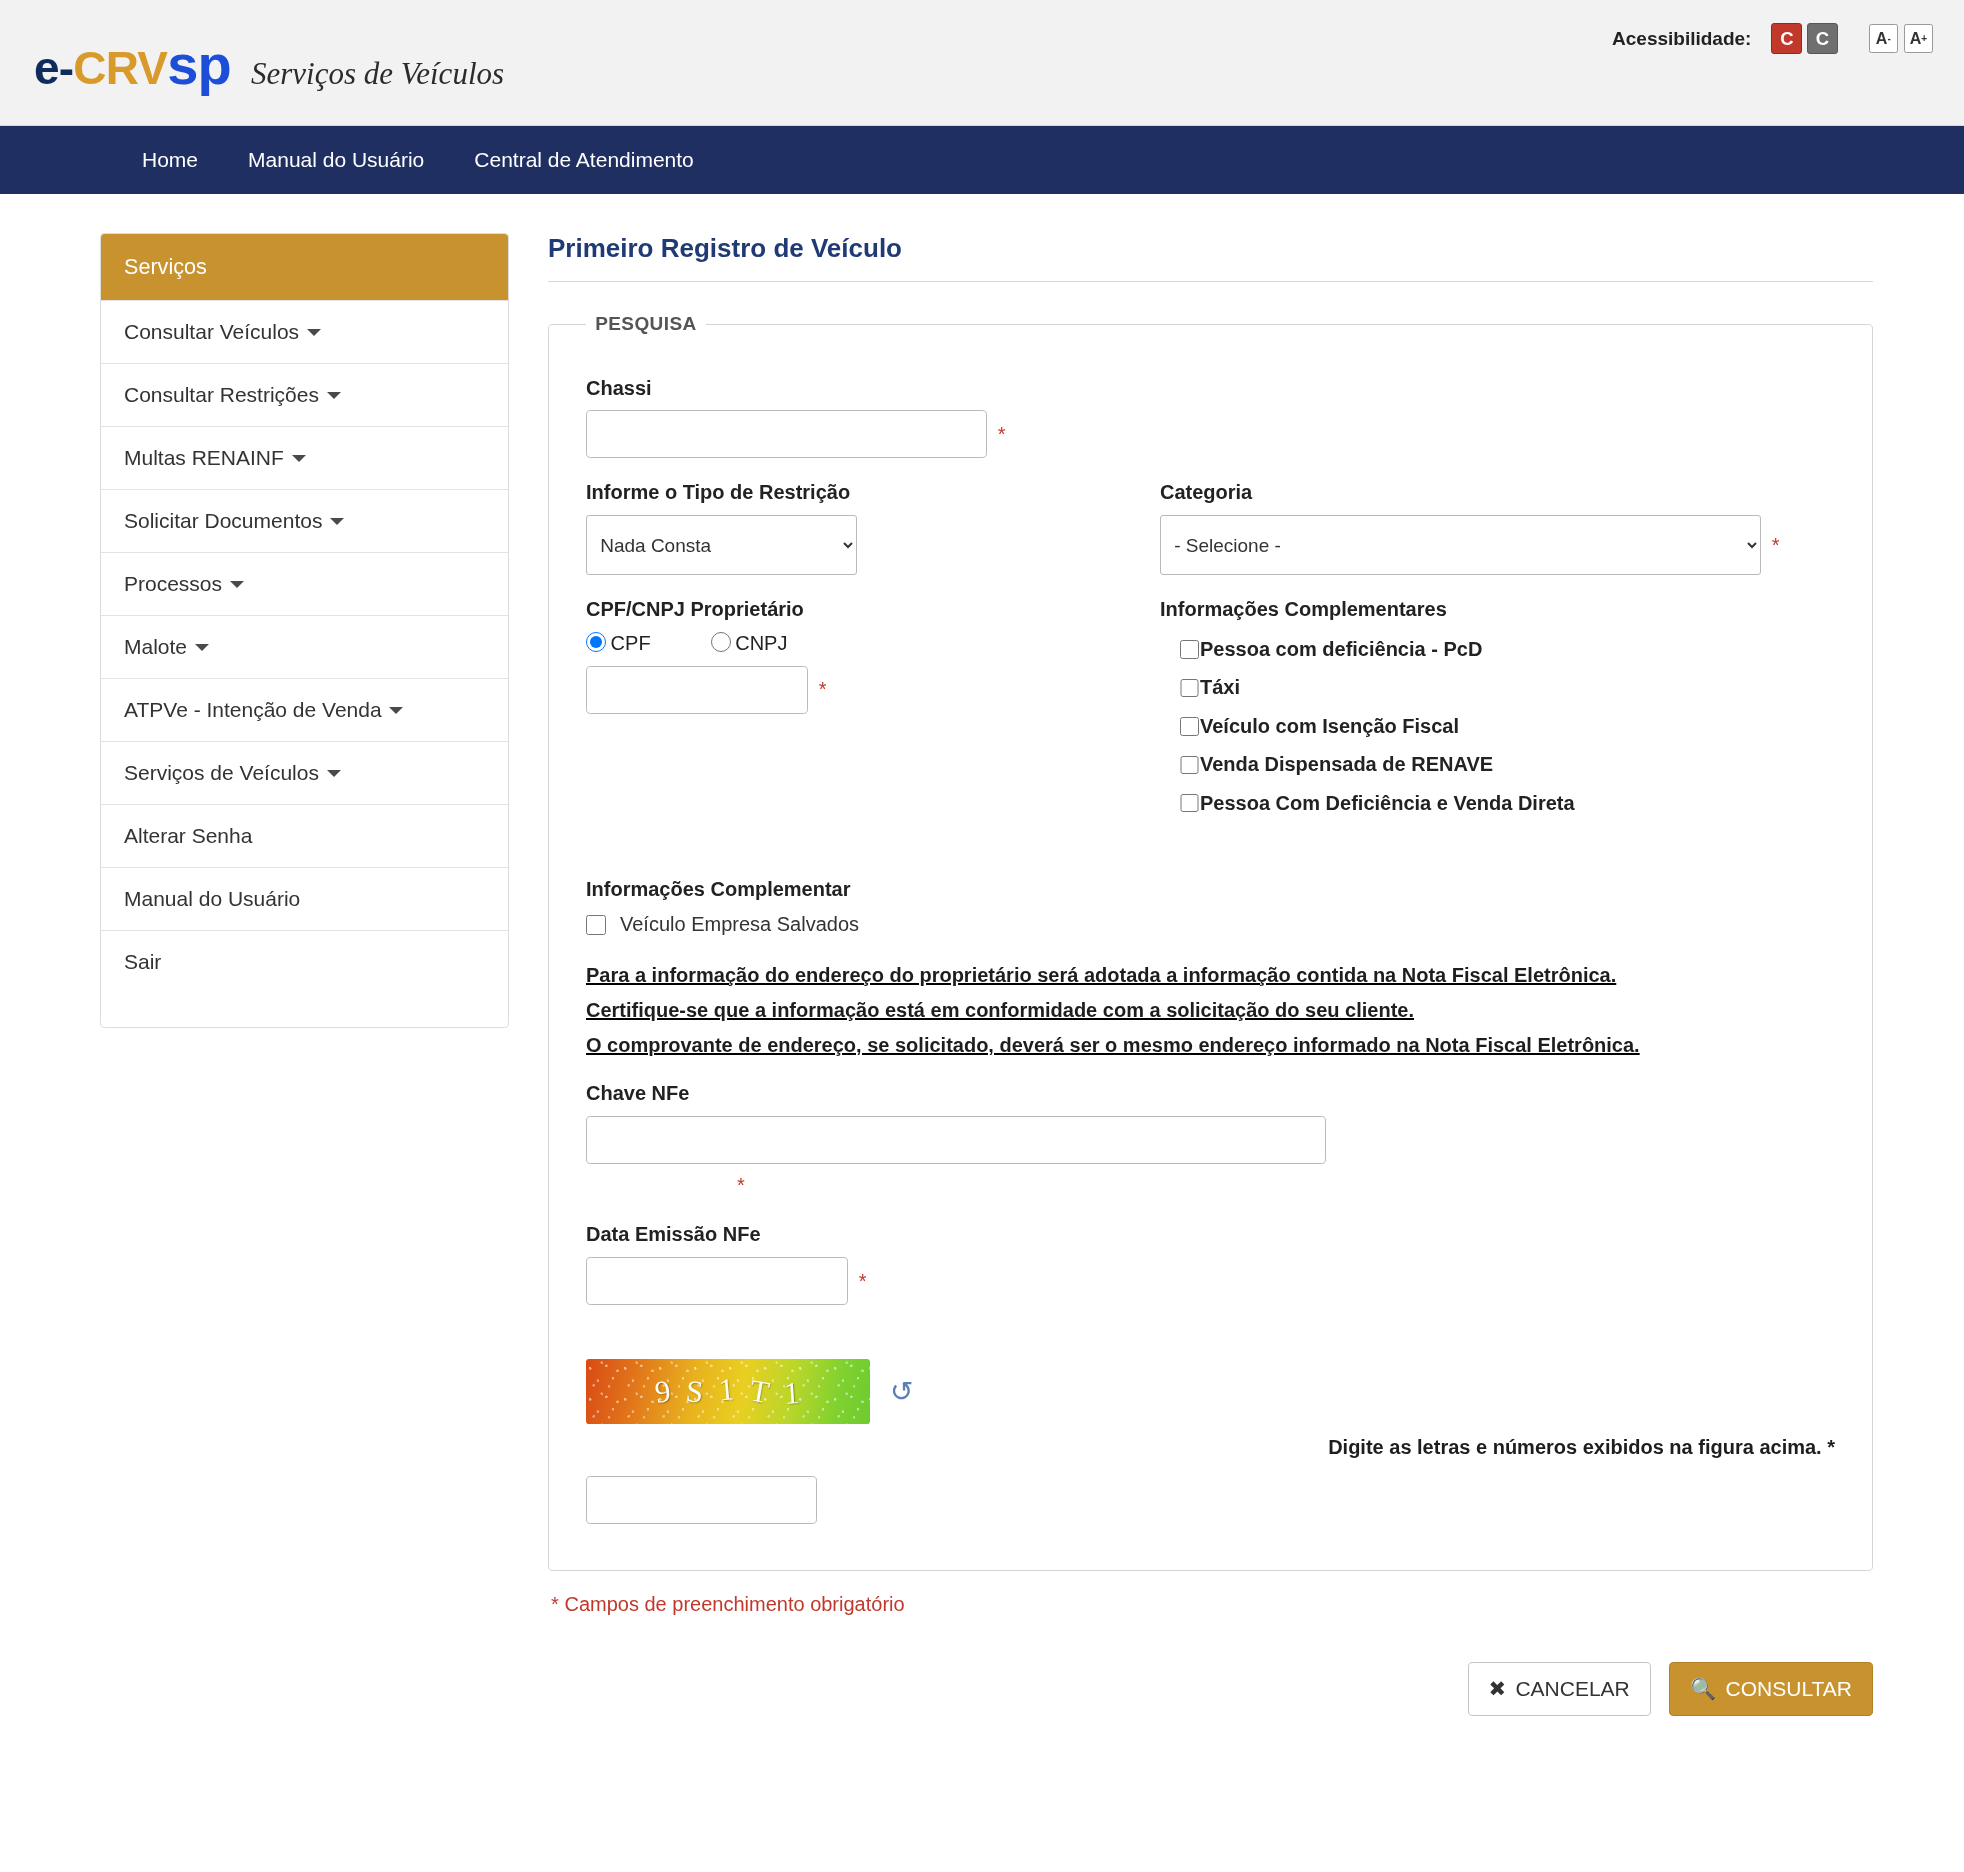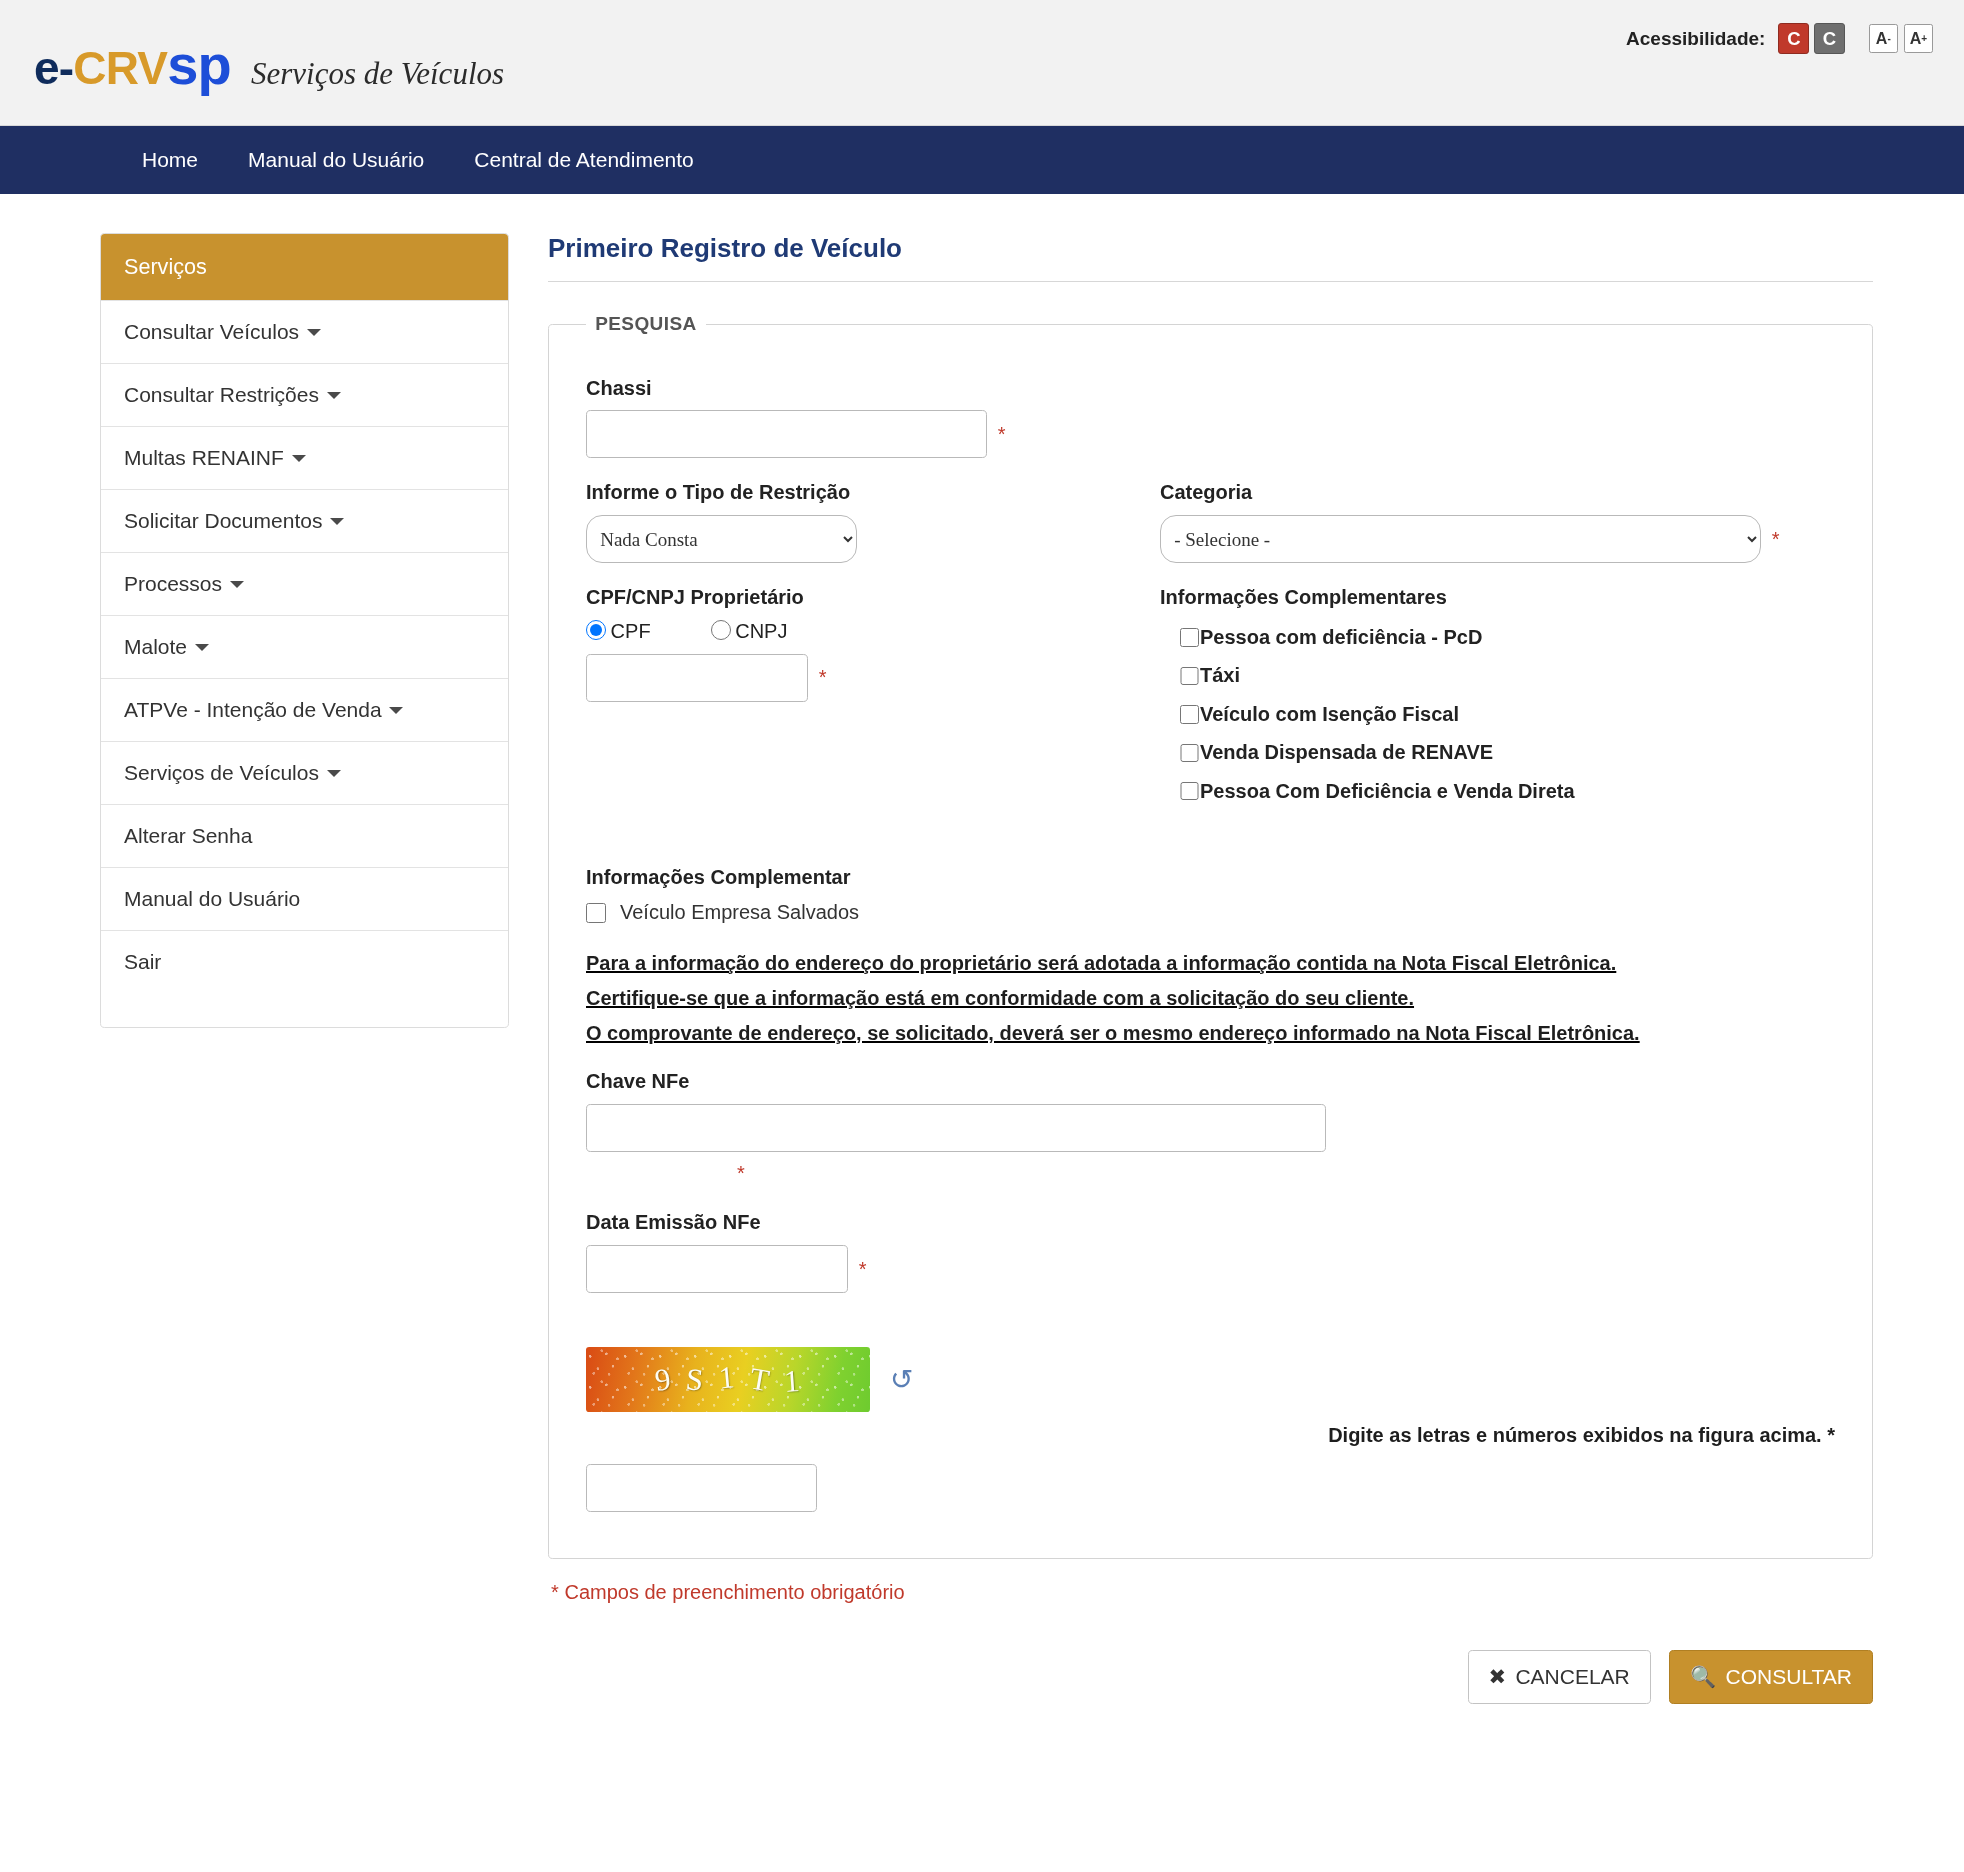--- a/index.html
+++ b/index.html
@@ -25,21 +25,21 @@
   }
   .brand-e { font-size: 46px; font-weight: bold; color: #0f2c5c; letter-spacing: -0.8px; }
   .brand-crv { font-size: 46px; font-weight: bold; color: #d89a2a; letter-spacing: -0.8px; }
   .brand-sp { font-size: 56px; font-weight: bold; color: #1d4ed8; letter-spacing: -0.8px; }
   .brand-sub {
     font-size: 31px; color: #2b2b2b; font-style: italic;
     margin-left: 20px; font-family: "Liberation Serif", serif;
   }
   .access {
     position: absolute; right: 32px; top: 23px;
-    display: flex; align-items: center; gap: 13px;
+    display: flex; align-items: center; gap: 20px;
   }
   .access-label { font-size: 19px; font-weight: bold; color: #222; }
   .contrast-group { display: flex; gap: 4.6px; }
   .c-box {
     width: 31px; height: 31px; border-radius: 3.1px;
     display: flex; align-items: center; justify-content: center;
     font-size: 18.5px; font-weight: bold;
   }
   .c-box.orange { background: #c0392b; color: #ffffff; border: 0.8px solid #8e2b20; }
   .c-box.gray { background: #6f6f6f; color: #ffffff; border: 0.8px solid #565656; }
@@ -105,23 +105,23 @@
 
   .flabel { font-size: 20px; font-weight: bold; color: #222222; margin: 23px 0 10.8px 0; }
   .req { color: #c0392b; font-size: 20px; margin-left: 10.8px; }
 
   input.txt {
     height: 48px; border: 0.8px solid #b9b9b9; border-radius: 4.6px;
     background: #ffffff; font-size: 19px; padding: 0 10.8px;
     font-family: "Liberation Sans", sans-serif; color: #333;
   }
   select.sel {
-    height: 48px; border: 0.8px solid #b9b9b9; border-radius: 16px;
+    height: 60px; border: 0.8px solid #b9b9b9; border-radius: 3px;
     background: #ffffff; font-size: 19px; padding: 0 9.2px; color: #333;
-    font-family: Liberation Serif, serif;
+    font-family: Liberation Sans, sans-serif;
   }
 
   .row { display: flex; gap: 4px; }
   .col-left { width: 570px; }
   .col-right { flex: 1; }
 
   .inline { display: flex; align-items: center; }
 
   .radio-row { display: flex; align-items: center; gap: 0; margin: 6.2px 0 10.8px 0; }
   .radio-row label { font-size: 20px; color: #222; margin-right: 60px; display: flex; align-items: flex-start; }

